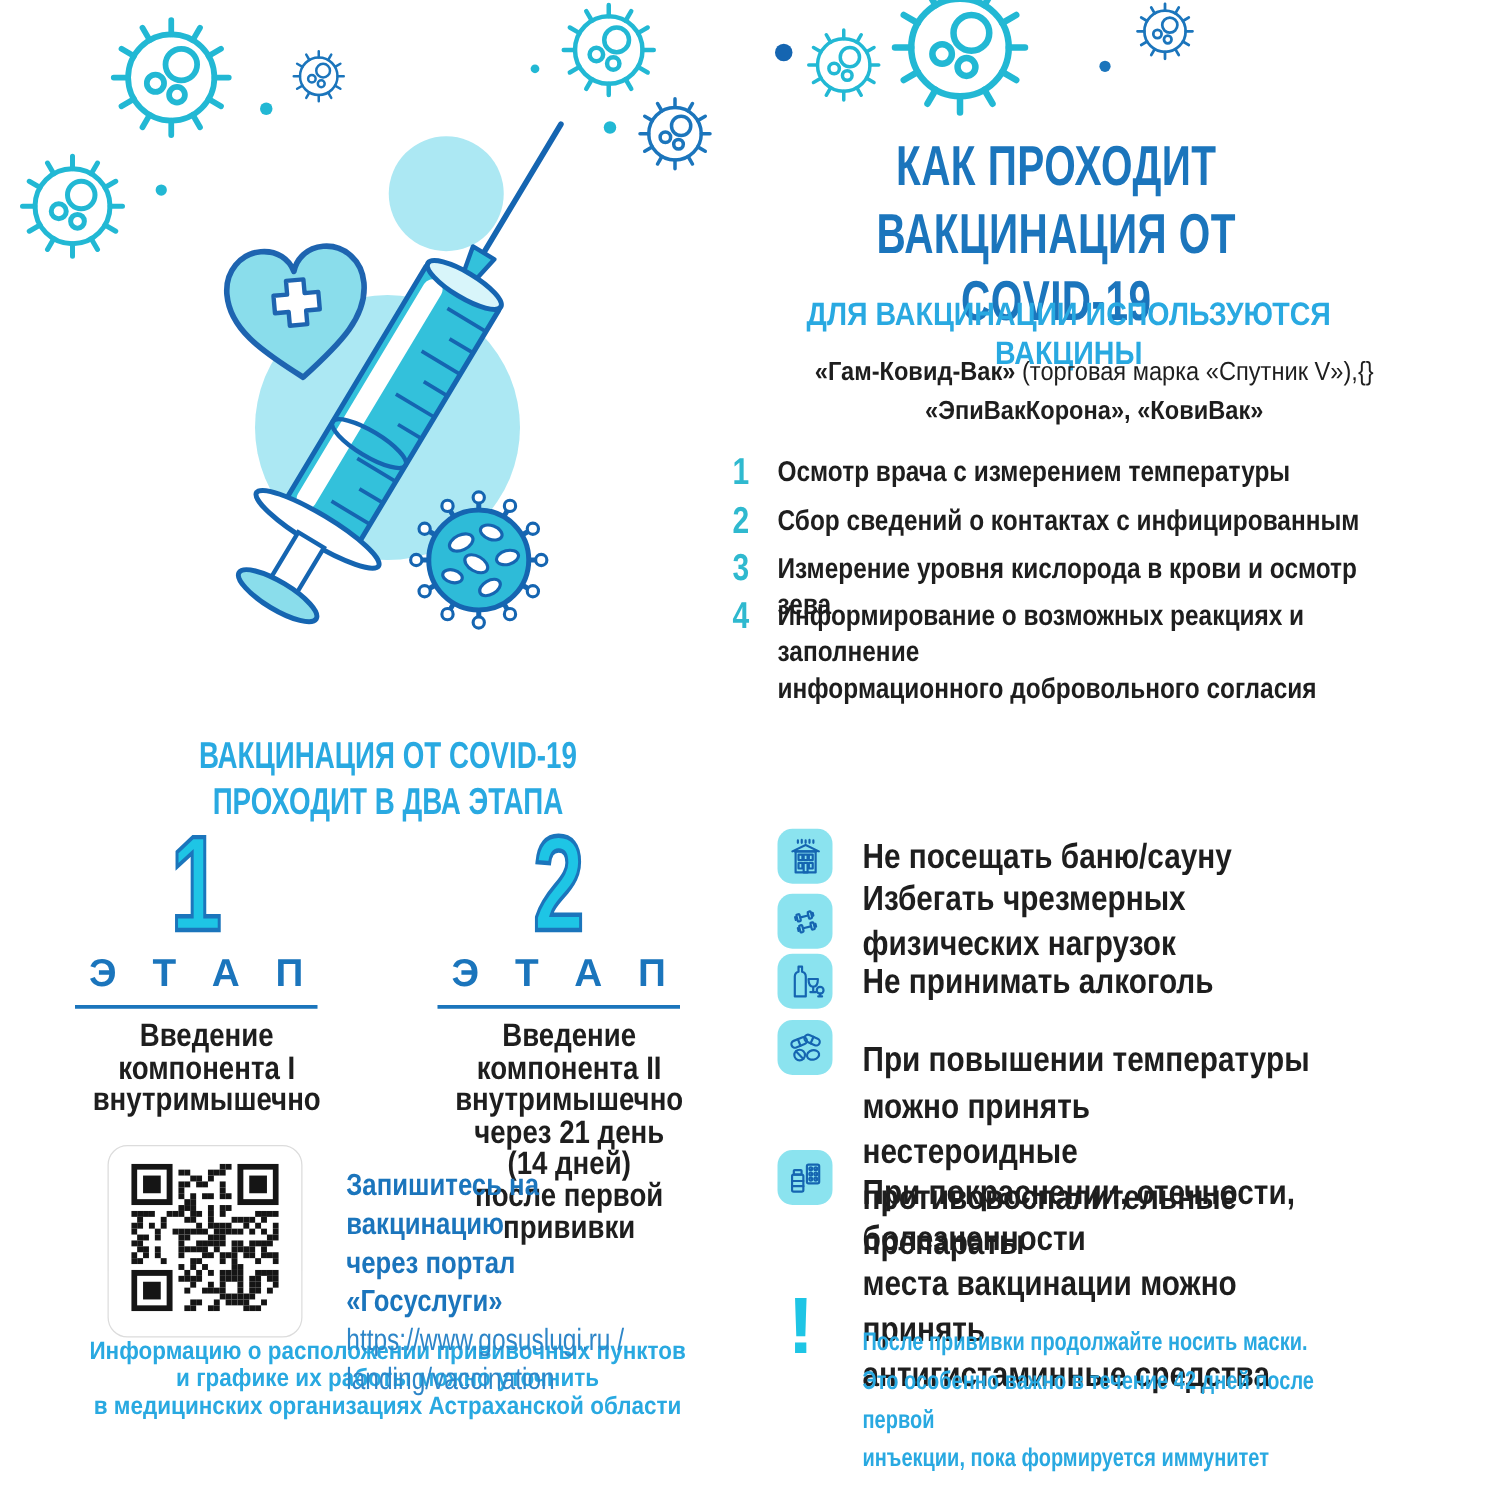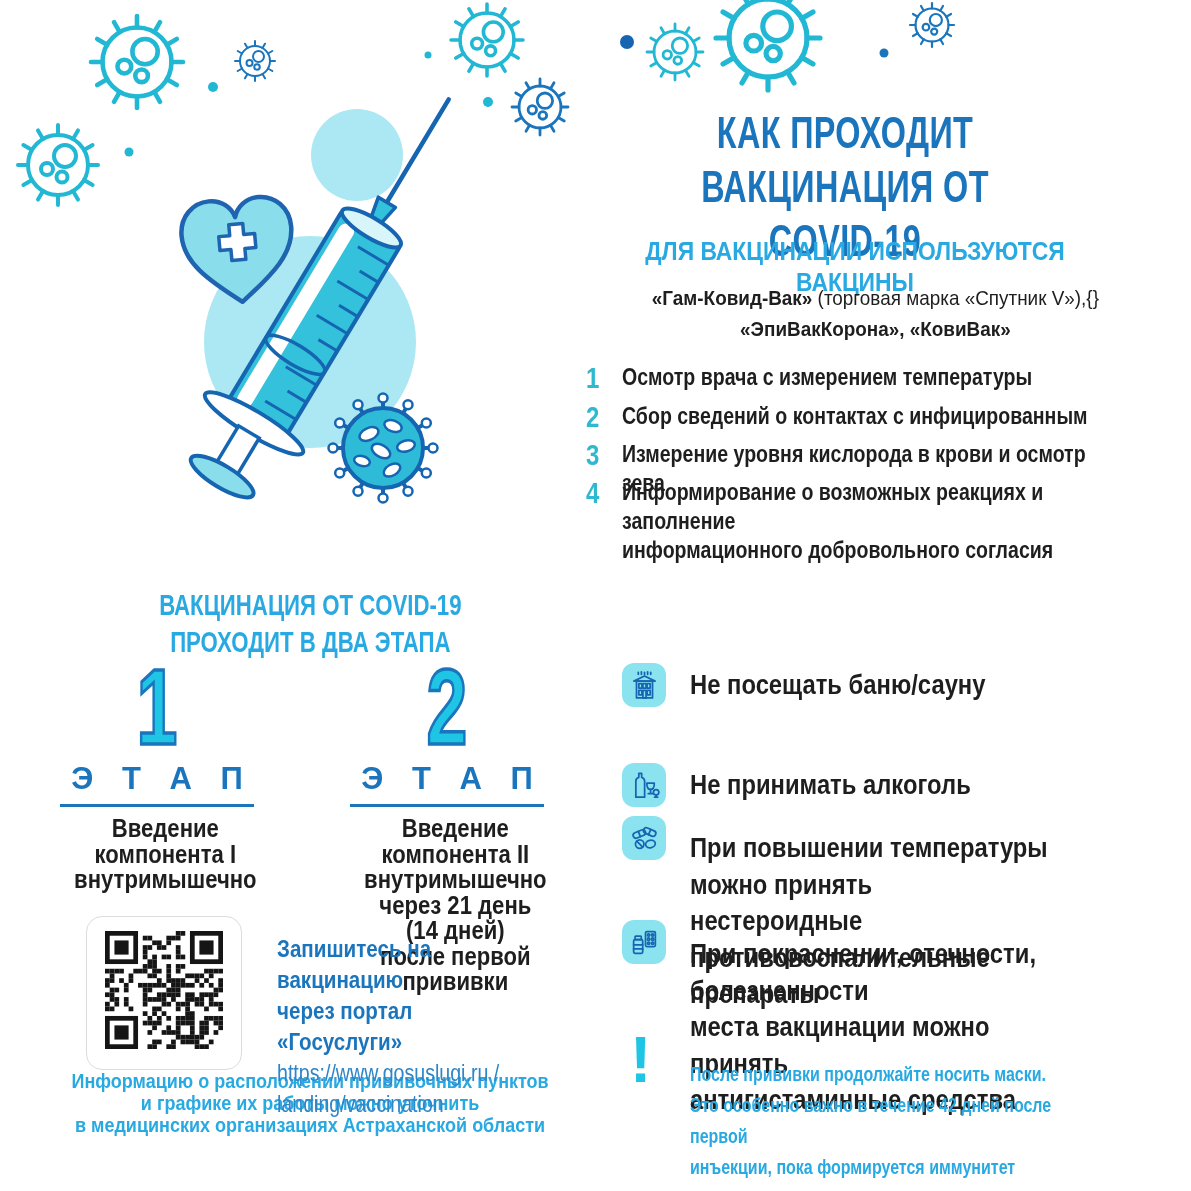--- a/index.html
+++ b/index.html
@@ -428,20 +428,35 @@
           <rect x="10.8" y="10.6" width="2.4" height="3.4"></rect>
           <rect x="14" y="10.6" width="2.4" height="3.4"></rect>
         <rect x="7.6" y="15.8" width="2.4" height="3.4"></rect>
           <rect x="14" y="15.8" width="2.4" height="3.4"></rect>
         <rect x="10.8" y="15.8" width="2.4" height="5.8"></rect>
       </svg>
     </span>
     <span class="item-text"><span class="cond o-l s85">Не посещать баню/сауну</span></span>
   </div>
 
+  <div class="abs item-row vcenter" style="left:622px;top:715px;height:44px;width:520px">
+    <span class="tile">
+      <svg viewBox="0 0 24 24">
+        <g transform="rotate(-14 12 12)">
+          <path d="M9.6 8.5h4.8M6.4 7.6v1.8M17.6 7.6v1.8"></path>
+          <rect x="7.4" y="6.3" width="2" height="4.4" rx=".6"></rect>
+            <rect x="14.6" y="6.3" width="2" height="4.4" rx=".6"></rect>
+          <path d="M9.6 15.5h4.8M6.4 14.6v1.8M17.6 14.6v1.8"></path>
+          <rect x="7.4" y="13.3" width="2" height="4.4" rx=".6"></rect>
+            <rect x="14.6" y="13.3" width="2" height="4.4" rx=".6"></rect>
+        </g>
+      </svg>
+    </span>
+    <span class="item-text"><span class="cond o-l s85">Избегать чрезмерных физических нагрузок</span></span>
+  </div>
 
   <div class="abs item-row vcenter" style="left:622px;top:763px;height:44px;width:520px">
     <span class="tile">
       <svg viewBox="0 0 24 24">
         <path d="M7.6 2.6h2.2v3.1c1.5.4 2.3 1.5 2.3 3V21H5.3V8.7c0-1.5.8-2.6 2.3-3z"></path>
         <path d="M13.8 10.2h5.8c0 3.1-1.2 4.8-2.9 4.8s-2.9-1.7-2.9-4.8z"></path>
         <path d="M16.7 15v3.3M14.9 18.3h3.6"></path>
         <circle cx="21" cy="17.2" r="2.1"></circle>
           <path d="M21 19.3V21M19.8 21h2.4"></path>
       </svg>

